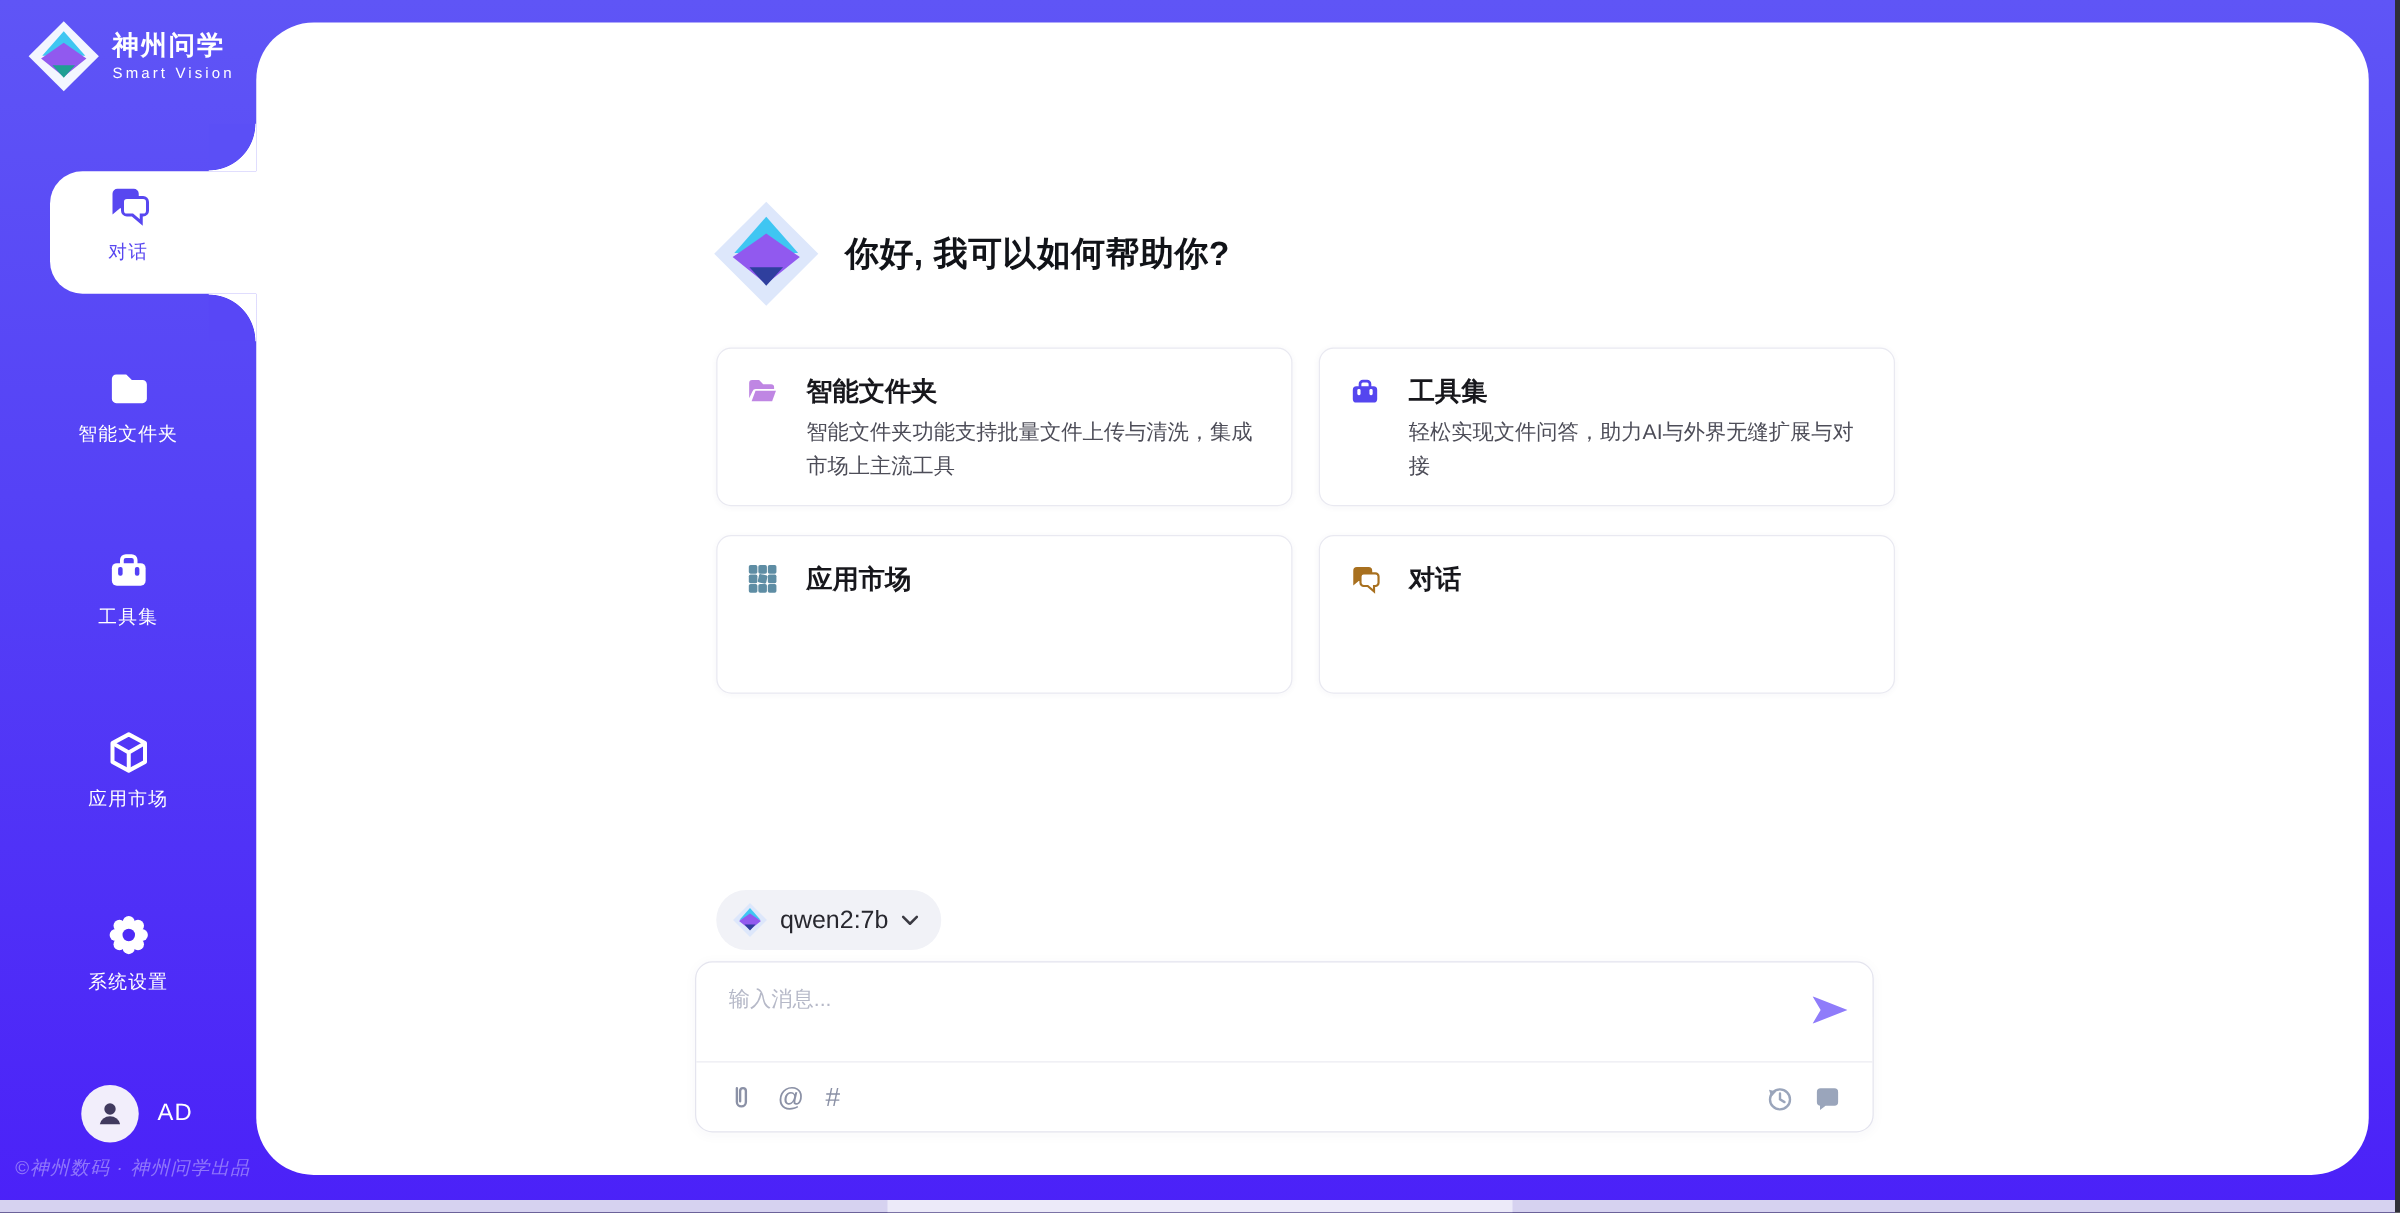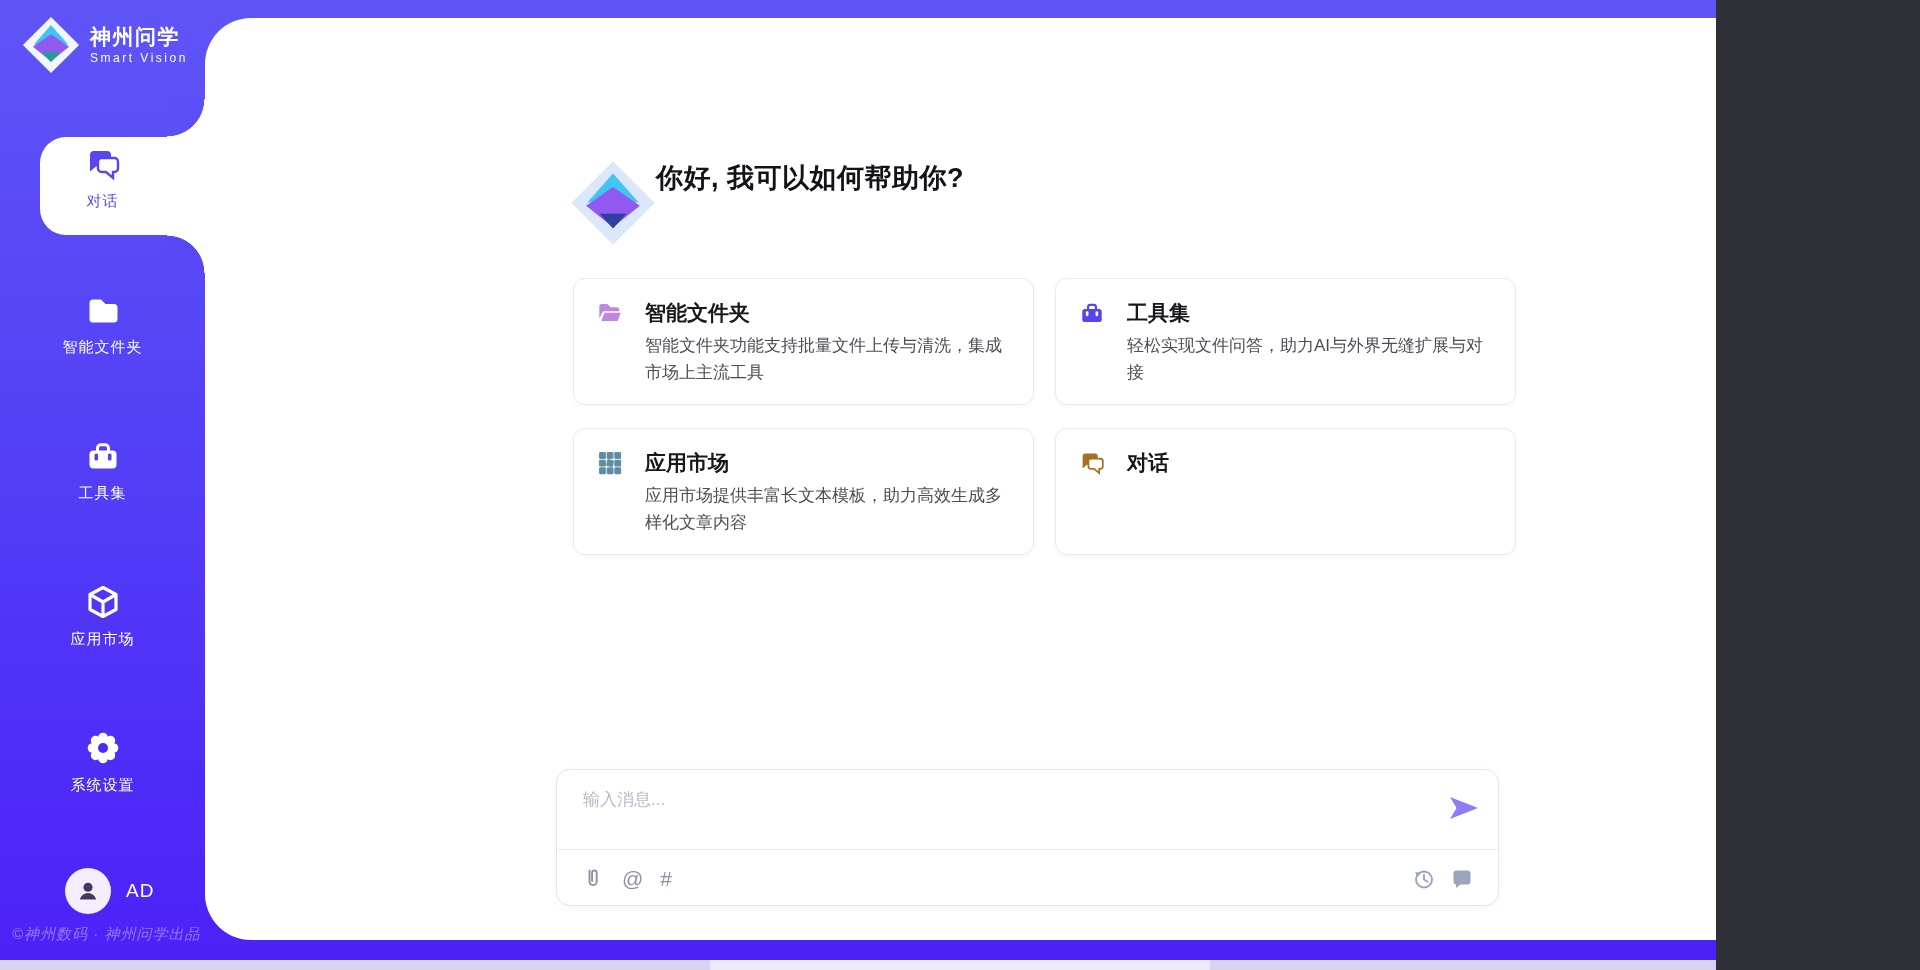--- a/index.html
+++ b/index.html
@@ -1,17 +1,17 @@
 <!DOCTYPE html>
 <html><head>
 <meta charset="utf-8">
 <style>
   html,body{margin:0;padding:0;background:#2f2f38;}
   .stage{
-    position:relative;width:1716px;height:970px;overflow:hidden;
+    position:relative;width:1916px;height:970px;overflow:hidden;
     background:linear-gradient(180deg,#5f55f6 0%,#5440f6 45%,#4b21f8 100%);
     font-family:"Liberation Sans","DejaVu Sans",sans-serif;
     -webkit-font-smoothing:antialiased;
   }
   
   .main-panel{position:absolute;left:205px;top:18px;width:1690px;height:922px;background:#ffffff;border-radius:46px;}
   .bottom-strip{position:absolute;left:0;bottom:0;width:1920px;height:10px;background:#d6d2f0;}
   .bottom-thumb{position:absolute;left:710px;bottom:0;width:500px;height:10px;background:#eceaf9;}
 
   
@@ -29,21 +29,21 @@
   .nav-item .nicon{width:36px;height:36px;}
   .nav-item .nlabel{font-size:15px;letter-spacing:1px;}
   .nav-item.active{left:20px;width:165px;color:#5847f0;}
 
   .user-row{position:absolute;left:65px;top:868px;display:flex;align-items:center;gap:15px;}
   .avatar{width:46px;height:46px;border-radius:50%;background:#f2eefb;display:flex;align-items:center;justify-content:center;}
   .user-name{color:#fff;font-size:19px;letter-spacing:1px;}
   .footer-note{position:absolute;left:12px;top:925px;font-size:15px;color:rgba(255,255,255,0.38);letter-spacing:1px;font-style:italic;}
 
   
-  .greeting{position:absolute;left:570px;top:160px;display:flex;}
+  .greeting{position:absolute;left:570px;top:160px;display:flex;align-items:center;gap:20px;}
   .greeting .dm{width:86px;height:86px;}
   .greeting-title{font-size:27px;font-weight:bold;color:#111318;letter-spacing:0.5px;}
 
   
   .cards{position:absolute;left:573px;top:278px;display:grid;grid-template-columns:461px 461px;grid-auto-rows:127px;column-gap:21px;row-gap:23px;}
   .card{position:relative;background:#fff;border:1px solid #e9e9f1;border-radius:12px;box-shadow:0 1px 5px rgba(40,40,90,0.04);cursor:pointer;}
   .card-icon{position:absolute;left:23px;top:21px;width:26px;height:26px;}
   .card-title{position:absolute;left:71px;top:20px;font-size:21px;font-weight:bold;color:#17171c;}
   .card-desc{position:absolute;left:71px;top:53px;width:370px;font-size:17px;line-height:27px;color:#4d4d58;}
 
@@ -218,32 +218,40 @@
       </svg>
       <div class="card-title">工具集</div>
       <div class="card-desc">轻松实现文件问答，助力AI与外界无缝扩展与对接</div>
     </div>
 
     <div class="card">
       <svg class="card-icon" style="color:#5e8da4">
           <use href="#ic-grid"></use>
         </svg>
       <div class="card-title">应用市场</div>
-      <div class="card-desc">应用市场提供丰富长文本模板，助力高效生成多样化文章内容</div>
     </div>
 
     <div class="card">
       <svg class="card-icon" style="color:#a8701f">
           <use href="#ic-chat"></use>
         </svg>
       <div class="card-title">对话</div>
     </div>
 
   </div>
 
+  <div class="model-pill">
+    <svg class="dm">
+        <use href="#dm-light"></use>
+      </svg>
+    <span class="model-label">qwen2:7b</span>
+    <svg width="14" height="9" viewBox="0 0 14 9">
+      <polyline points="1.5,1.5 7,7 12.5,1.5" fill="none" stroke="#3a3a42" stroke-width="2" stroke-linecap="round" stroke-linejoin="round"></polyline>
+    </svg>
+  </div>
 
   <div class="composer">
     <input class="composer-input" type="text" placeholder="输入消息..." style="">
     <button class="send-btn">
       <svg width="28" height="22" viewBox="0 0 28 22">
         <polygon points="0,0 28,11 0,22 6.5,11" fill="#8f7cfa"></polygon>
       </svg>
     </button>
     <div class="composer-divider"></div>
 

